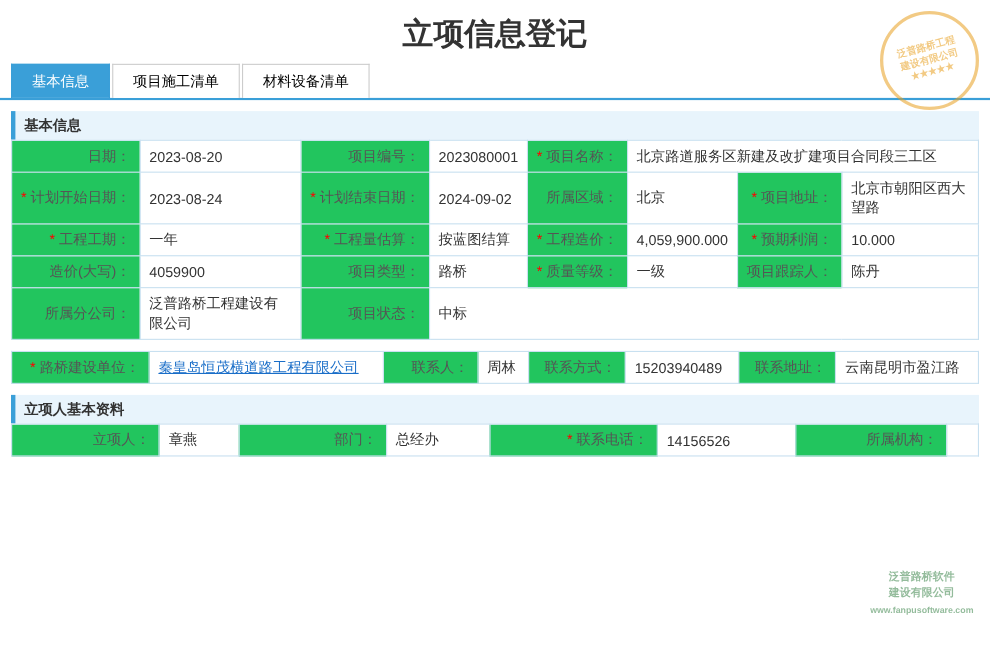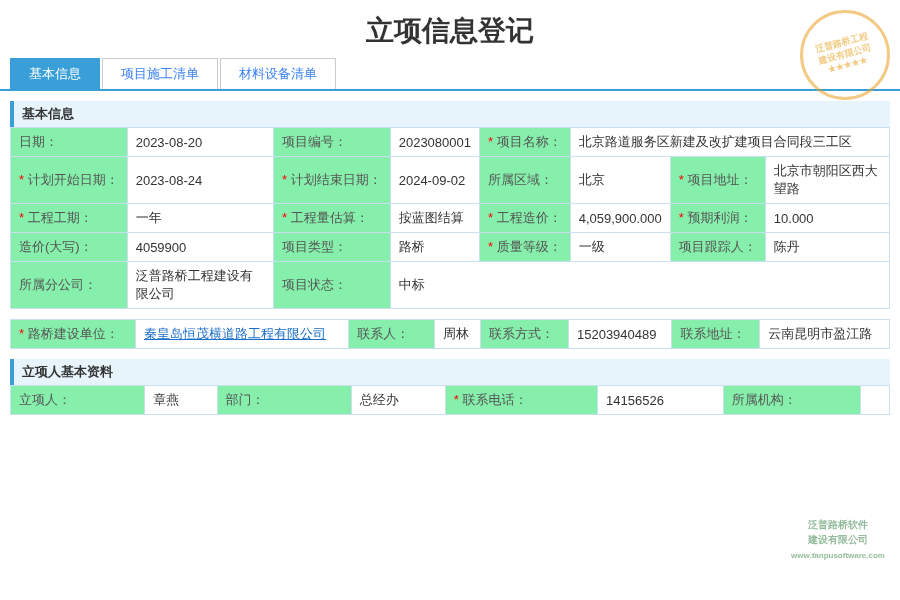--- a/index.html
+++ b/index.html
@@ -29,21 +29,21 @@
     }
 
     .tab {
       padding: 6px 18px;
       cursor: pointer;
       font-size: 13px;
       border: 1px solid #ccc;
       border-bottom: none;
       margin-right: 2px;
       background: #fff;
-      color: #3b82f6;
+      color: #000000;
     }
 
     .tab.active {
       background: #3a9fd8;
       color: #fff;
       border-color: #3a9fd8;
     }
 
     .section {
       margin: 10px 10px 0 10px;
@@ -66,24 +66,25 @@
     }
 
     .info-table td {
       border: 1px solid #c8e0f0;
       padding: 5px 8px;
       vertical-align: middle;
       font-size: 13px;
     }
 
     .label-cell {
-      background: #86efac;
+      background: #22c55e;
       color: #555;
       white-space: nowrap;
       min-width: 80px;
+      text-align: right;
     }
 
     .required::before {
       content: "* ";
       color: red;
     }
 
     .value-cell {
       color: #333;
     }

